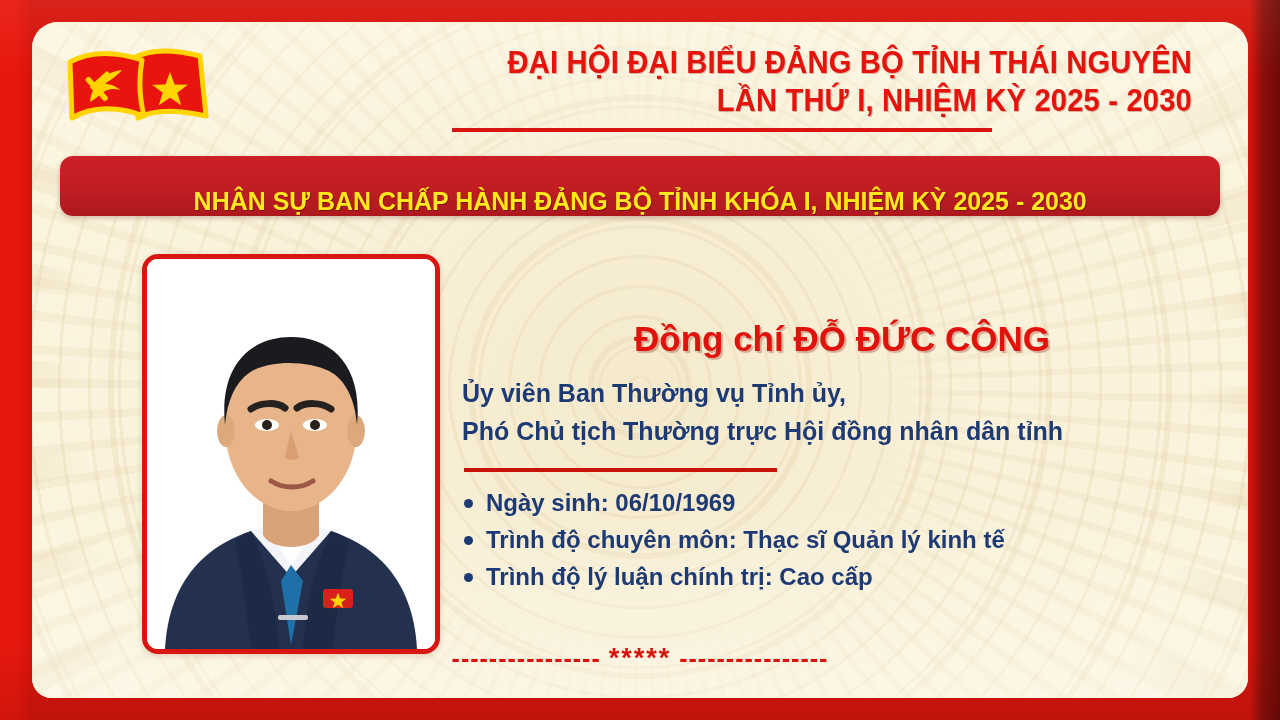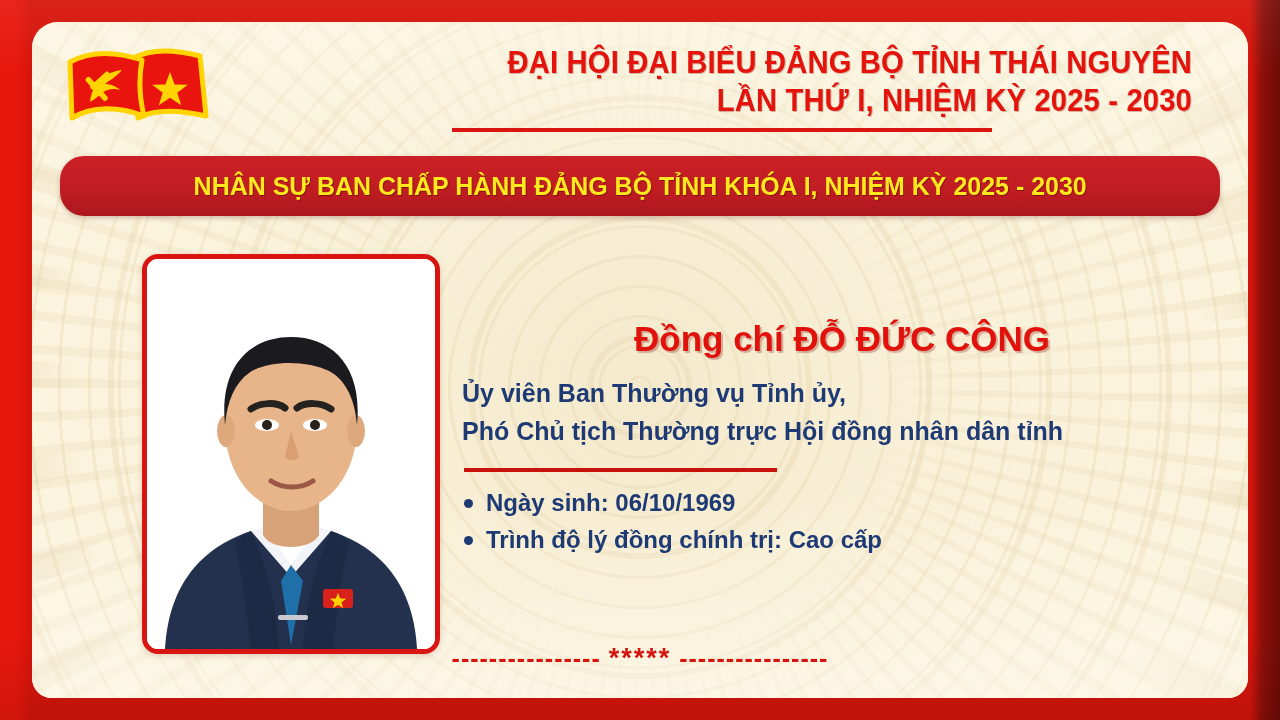--- a/index.html
+++ b/index.html
@@ -195,24 +195,24 @@
   }
 
   
   .banner {
     position: absolute;
     left: 28px;
     top: 134px;
     width: 1160px;
     height: 60px;
     background: linear-gradient(180deg, #cb2026 0%, #c01d22 55%, #ad181d 100%);
-    border-radius: 24px;
+    border-radius: 13px;
     box-shadow: 0 2px 5px rgba(90,10,10,0.25);
     display: flex;
-    align-items: center;
+    align-items: flex-end;
     justify-content: center;
   }
   .banner-text {
     color: #ffe81d;
     font-weight: bold;
     font-size: 26px;
     line-height: 30px;
     white-space: nowrap;
     transform: scaleX(0.96);
     text-shadow: 1px 1px 0 rgba(90,8,8,0.55);
@@ -402,21 +402,25 @@
           <div>Phó Chủ tịch Thường trực Hội đồng nhân dân tỉnh</div>
         </div>
         <div class="info-rule"></div>
         <ul class="facts">
           <li>
             <span class="dot"></span>
             <span>Ngày sinh: 06/10/1969</span>
           </li>
           <li>
             <span class="dot"></span>
-            <span>Trình độ lý đồng chính trị: Cao cấp</span>
+            <span>Trình độ chuyên môn: Thạc sĩ Quản lý kinh tế</span>
+          </li>
+          <li>
+            <span class="dot"></span>
+            <span>Trình độ lý luận chính trị: Cao cấp</span>
           </li>
         </ul>
       </div>
 
       <div class="bottom-divider">
         <span>----------------</span>
         <span class="stars">*****</span>
         <span>----------------</span>
       </div>
 

